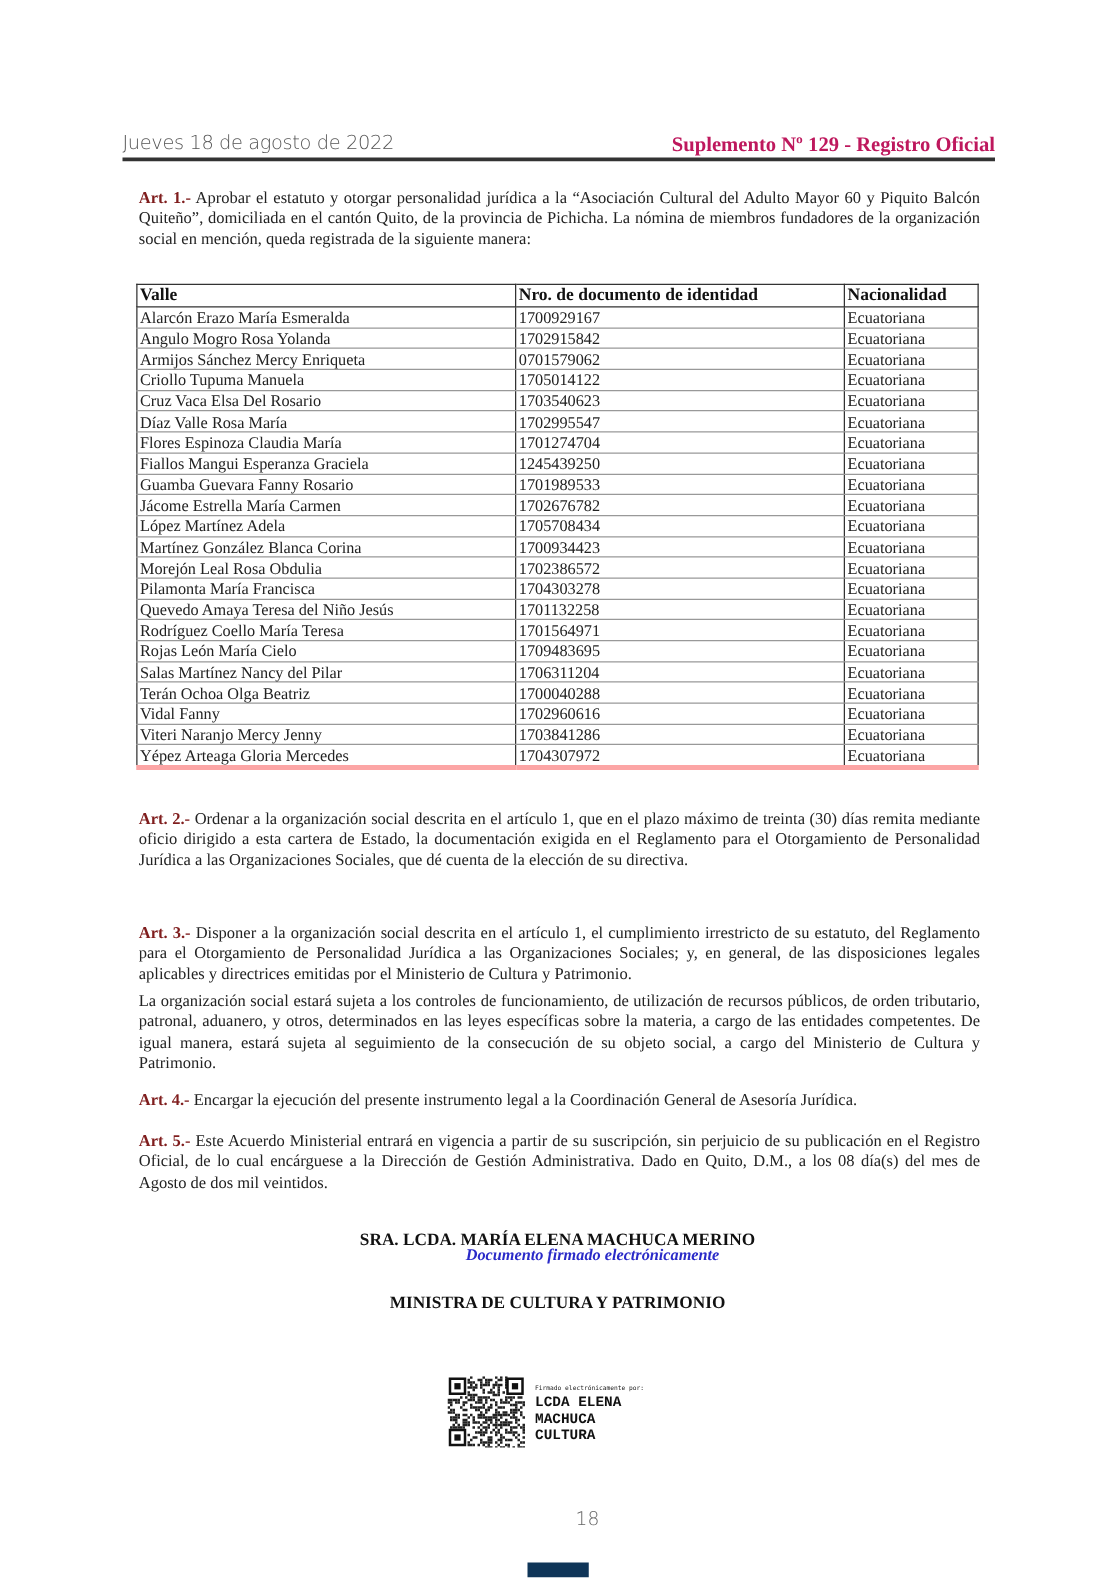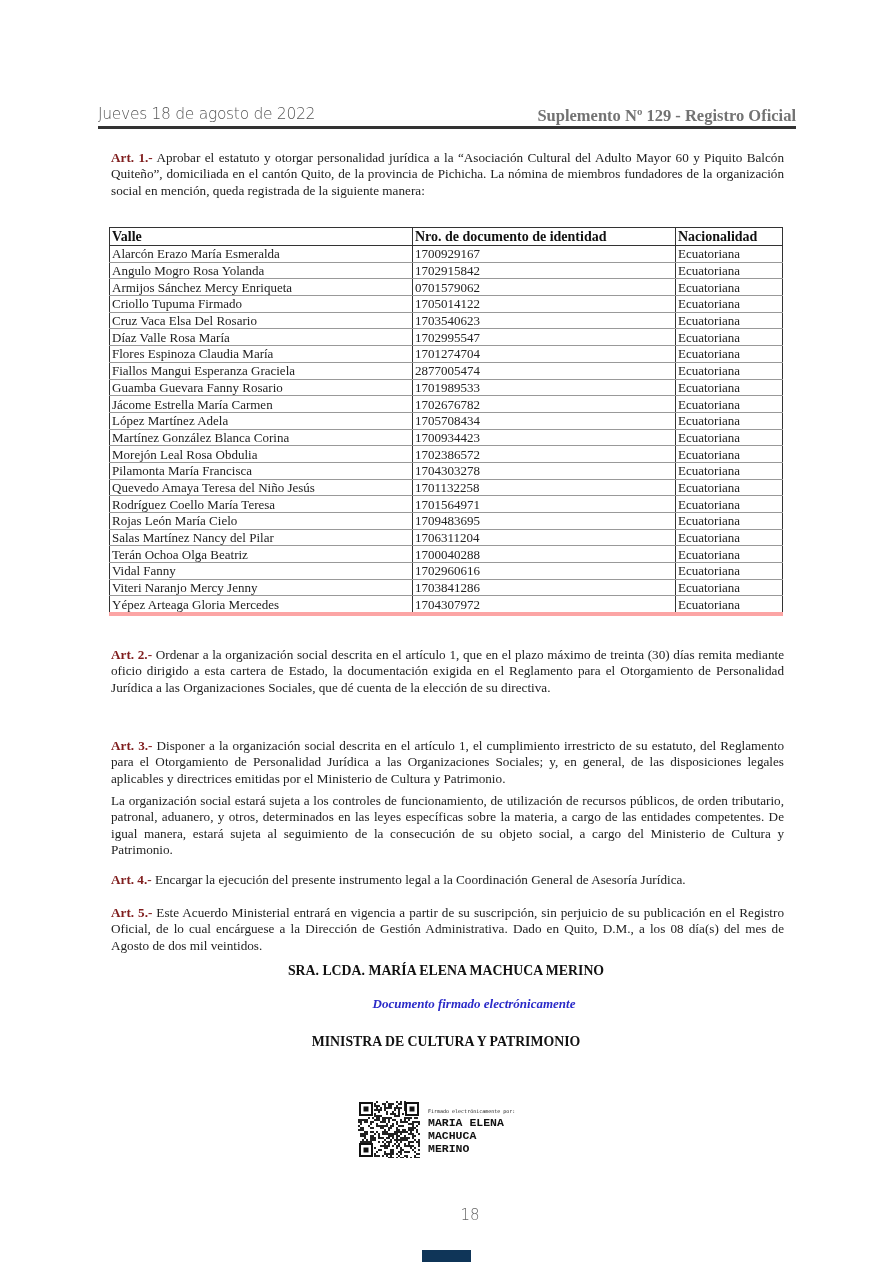--- a/index.html
+++ b/index.html
@@ -1,21 +1,21 @@
 <!DOCTYPE html>
 <html><head>
 <meta charset="utf-8">
 <style>
   html, body { margin: 0; padding: 0; background: #ffffff; }
   body { width: 892px; height: 1262px; position: relative; overflow: hidden; }
   .page { position: absolute; left: 0; top: 0; width: 892px; height: 1262px; background: #fff; }
 
   .header { position: absolute; left: 98px; top: 105px; width: 698px; height: 24px; text-align: center; }
   .header-date { position: absolute; left: 0; top: 0; font-family: "DejaVu Sans", sans-serif; font-size: 15.5px; color: #555; letter-spacing: -0.3px; font-weight: 300; }
-  .header-pub { position: absolute; right: 0; top: 1px; font-family: "Liberation Serif", serif; font-weight: bold; font-size: 16.5px; color: #737373; }
+  .header-pub { position: absolute; right: 0; top: 1px; font-family: "Liberation Serif", serif; font-weight: bold; font-size: 16.5px; color: #be185d; }
   .header-rule { position: absolute; left: 98px; top: 126px; width: 698px; height: 3px; background: #333; }
 
   .para { position: absolute; left: 111px; width: 673px; font-family: "Liberation Serif", serif; font-size: 13.2px; line-height: 16.3px; color: #222; text-align: justify; }
   .para b { color: #7f1d1d; }
 
   table.members { position: absolute; left: 109px; top: 227px; width: 674px; border-collapse: collapse; font-family: "Liberation Serif", serif; font-size: 13px; color: #222; }
   table.members td, table.members th { border: 1px solid #333; padding: 0 2px; height: 15.7px; line-height: 15px; text-align: left; white-space: nowrap; }
   table.members th { font-weight: bold; font-size: 14px; color: #111; height: 17px; }
   table.members td { border-top: 1px solid #999; border-bottom: 1px solid #999; }
   table.members tr:last-child td { border-bottom: 4px solid #fca5a5; }
@@ -66,42 +66,42 @@
           <td>Angulo Mogro Rosa Yolanda</td>
           <td>1702915842</td>
           <td>Ecuatoriana</td>
         </tr>
         <tr>
           <td>Armijos Sánchez Mercy Enriqueta</td>
           <td>0701579062</td>
           <td>Ecuatoriana</td>
         </tr>
         <tr>
-          <td>Criollo Tupuma Firmado</td>
+          <td>Criollo Tupuma Manuela</td>
           <td>1705014122</td>
           <td>Ecuatoriana</td>
         </tr>
         <tr>
           <td>Cruz Vaca Elsa Del Rosario</td>
           <td>1703540623</td>
           <td>Ecuatoriana</td>
         </tr>
         <tr>
           <td>Díaz Valle Rosa María</td>
           <td>1702995547</td>
           <td>Ecuatoriana</td>
         </tr>
         <tr>
           <td>Flores Espinoza Claudia María</td>
           <td>1701274704</td>
           <td>Ecuatoriana</td>
         </tr>
         <tr>
           <td>Fiallos Mangui Esperanza Graciela</td>
-          <td>2877005474</td>
+          <td>1245439250</td>
           <td>Ecuatoriana</td>
         </tr>
         <tr>
           <td>Guamba Guevara Fanny Rosario</td>
           <td>1701989533</td>
           <td>Ecuatoriana</td>
         </tr>
         <tr>
           <td>Jácome Estrella María Carmen</td>
           <td>1702676782</td>
@@ -182,21 +182,21 @@
 
   <div class="para" style="top:872px;">
     <b>Art. 4.-</b><span> Encargar la ejecución del presente instrumento legal a la Coordinación General de Asesoría Jurídica.</span>
   </div>
 
   <div class="para" style="top:905px;">
     <b>Art. 5.-</b><span> Este Acuerdo Ministerial entrará en vigencia a partir de su suscripción, sin perjuicio de su publicación en el Registro Oficial, de lo cual encárguese a la Dirección de Gestión Administrativa. Dado en Quito, D.M., a los 08 día(s) del mes de Agosto de dos mil veintidos.</span>
   </div>
 
   <div class="signed-note">Documento firmado electrónicamente</div>
-  <div class="signer" style="top:963px;">SRA. LCDA. MARÍA ELENA MACHUCA MERINO</div>
+  <div class="signer" style="top:984px;">SRA. LCDA. MARÍA ELENA MACHUCA MERINO</div>
   <div class="signer" style="top:1034px;">MINISTRA DE CULTURA Y PATRIMONIO</div>
 
   <div class="sig-block">
     <svg class="qr" viewBox="0 0 62 57">
       <rect x="0" y="0" width="62" height="57" fill="#fff"></rect>
       <g id="qr-noise" fill="#222">
           <rect x="18" y="0" width="2" height="2"></rect>
           <rect x="28" y="0" width="2" height="2"></rect>
           <rect x="38" y="0" width="2" height="2"></rect>
           <rect x="42" y="0" width="2" height="2"></rect>
@@ -541,21 +541,21 @@
         <rect x="2" y="43" width="12" height="12"></rect>
       </g>
       <g fill="#111">
         <rect x="5.5" y="5.5" width="5" height="5"></rect>
         <rect x="51.5" y="5.5" width="5" height="5"></rect>
         <rect x="5.5" y="46.5" width="5" height="5"></rect>
       </g>
     </svg>
     <div class="sig-small">Firmado electrónicamente por:</div>
     <div class="sig-name">
-      <div>MARIA ELENA</div>
+      <div>LCDA ELENA</div>
       <div>MACHUCA</div>
-      <div>MERINO</div>
+      <div>CULTURA</div>
     </div>
   </div>
 
   <div class="page-number">18</div>
   <div class="footer-bar"></div>
 </div>
 
 </body></html>

